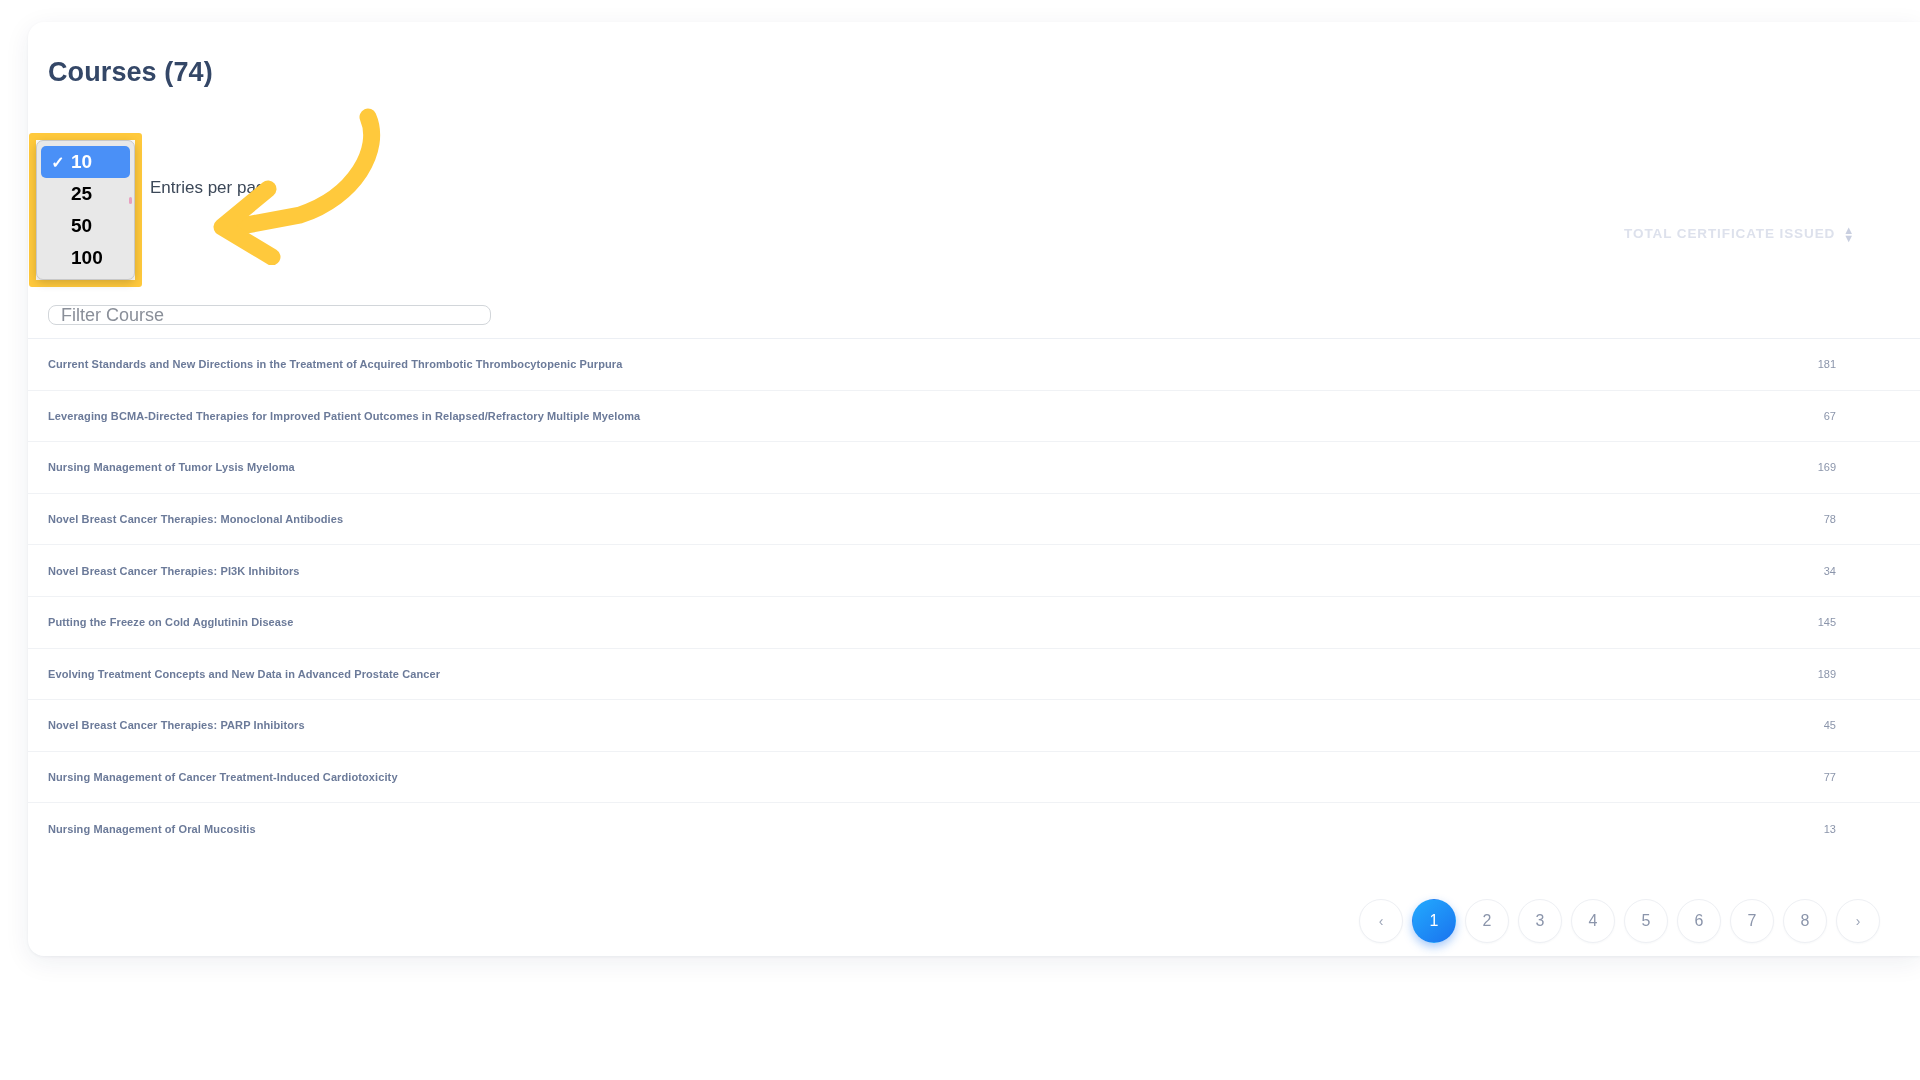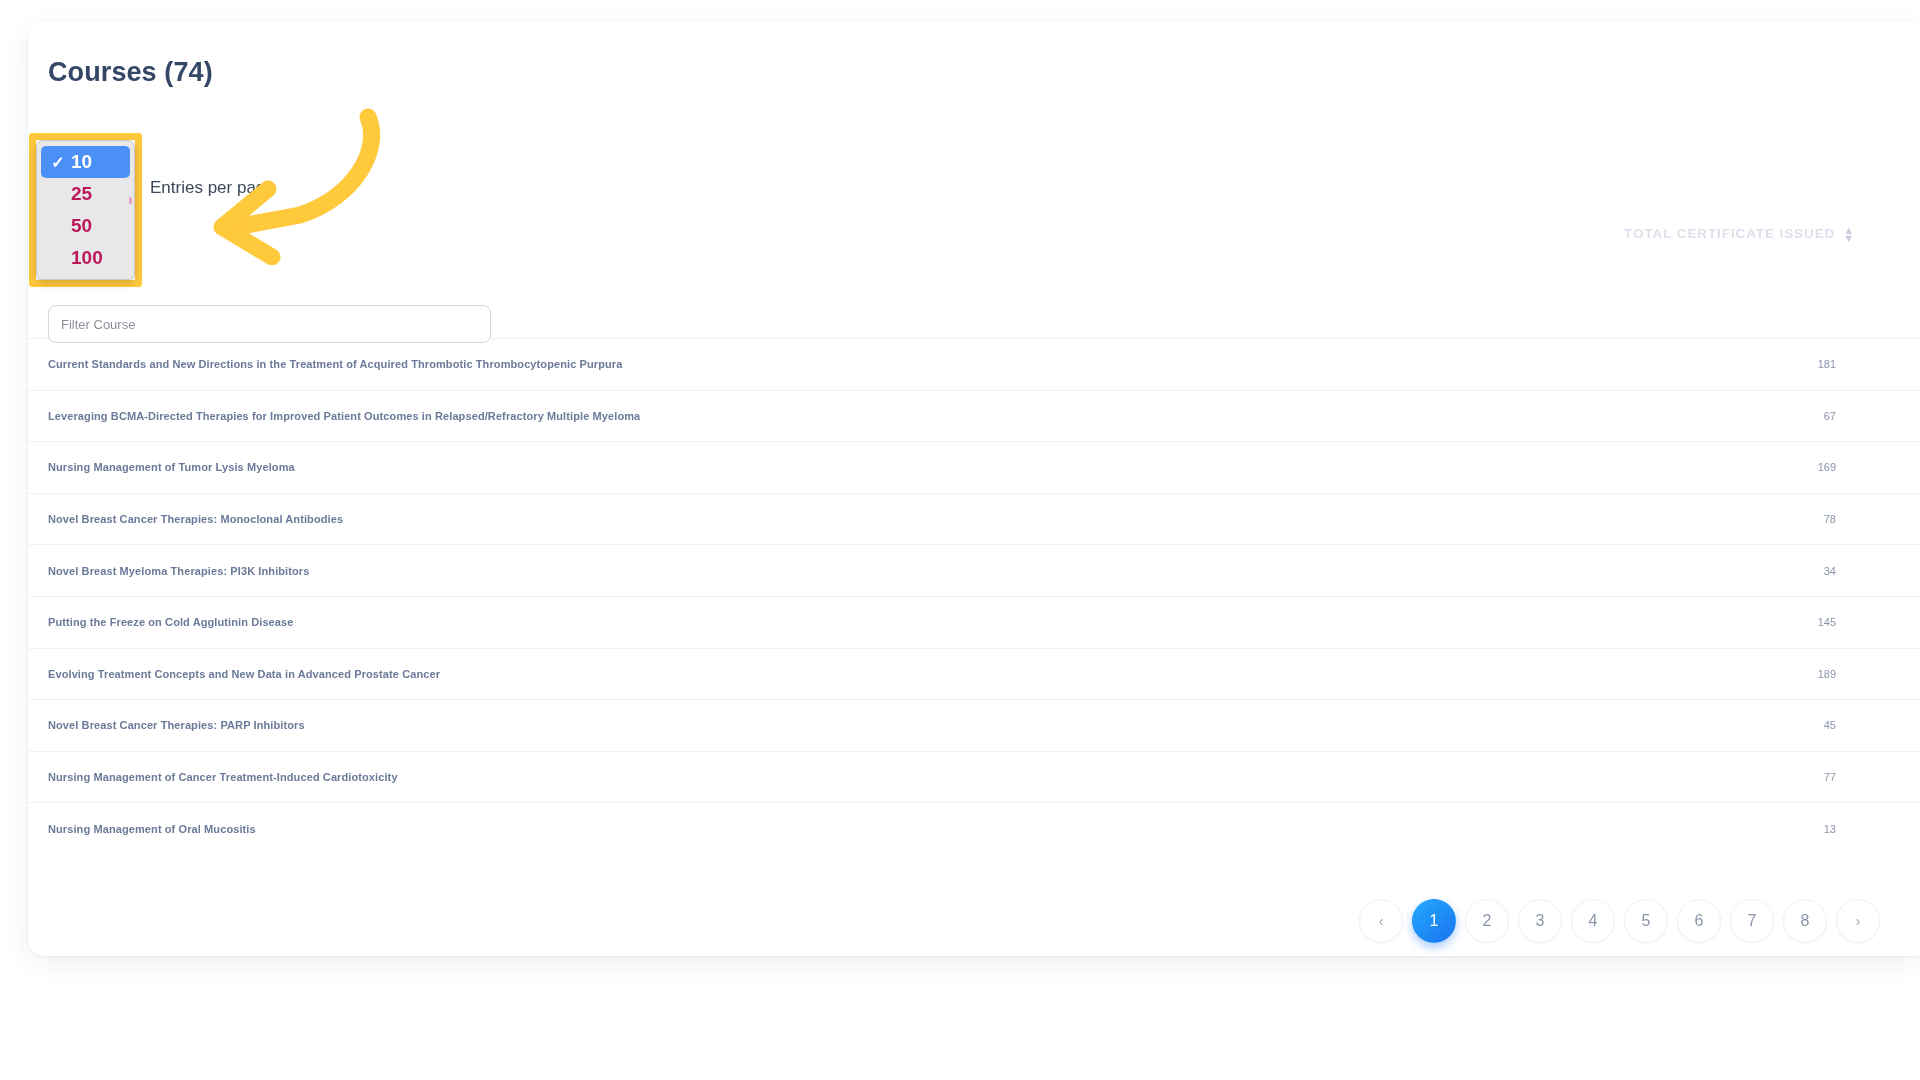--- a/index.html
+++ b/index.html
@@ -63,25 +63,25 @@
 
   
   .filter-wrap {
     position: absolute;
     left: 20px;
     top: 283px;
     width: 443px;
   }
   .filter-input {
     width: 100%;
-    height: 38px;
+    height: 20px;
     border: 1px solid #d2d6da;
     border-radius: 8px;
     padding: 0 12px;
-    font-size: 13px;
+    font-size: 18px;
     color: #495057;
     font-family: "Liberation Sans", sans-serif;
     background: #ffffff;
     outline: none;
   }
   .filter-input::placeholder { color: #8a8f99; }
 
   
   .table {
     position: absolute;
@@ -213,21 +213,21 @@
     font-size: 16px;
     color: transparent;
   }
   .dd-item.selected {
     background: #4a90f7;
     color: #ffffff;
     font-weight: bold;
   }
   .dd-item.selected .dd-check { color: #ffffff; }
   .dd-label { font-weight: bold; }
-  .dd-item:not(.selected) .dd-label { color: #be185d; }
+  .dd-item:not(.selected) .dd-label { color: #000000; }
   .dd-scrollbar {
     position: absolute;
     right: 2px;
     top: 56px;
     width: 3px;
     height: 7px;
     background: #e8a0c0;
     border-radius: 2px;
   }
 
@@ -280,21 +280,21 @@
         </div>
         <div class="trow">
           <div class="tcourse">Nursing Management of Tumor Lysis Myeloma</div>
           <div class="tcount">169</div>
         </div>
         <div class="trow">
           <div class="tcourse">Novel Breast Cancer Therapies: Monoclonal Antibodies</div>
           <div class="tcount">78</div>
         </div>
         <div class="trow">
-          <div class="tcourse">Novel Breast Myeloma Therapies: PI3K Inhibitors</div>
+          <div class="tcourse">Novel Breast Cancer Therapies: PI3K Inhibitors</div>
           <div class="tcount">34</div>
         </div>
         <div class="trow">
           <div class="tcourse">Putting the Freeze on Cold Agglutinin Disease</div>
           <div class="tcount">145</div>
         </div>
         <div class="trow">
           <div class="tcourse">Evolving Treatment Concepts and New Data in Advanced Prostate Cancer</div>
           <div class="tcount">189</div>
         </div>

